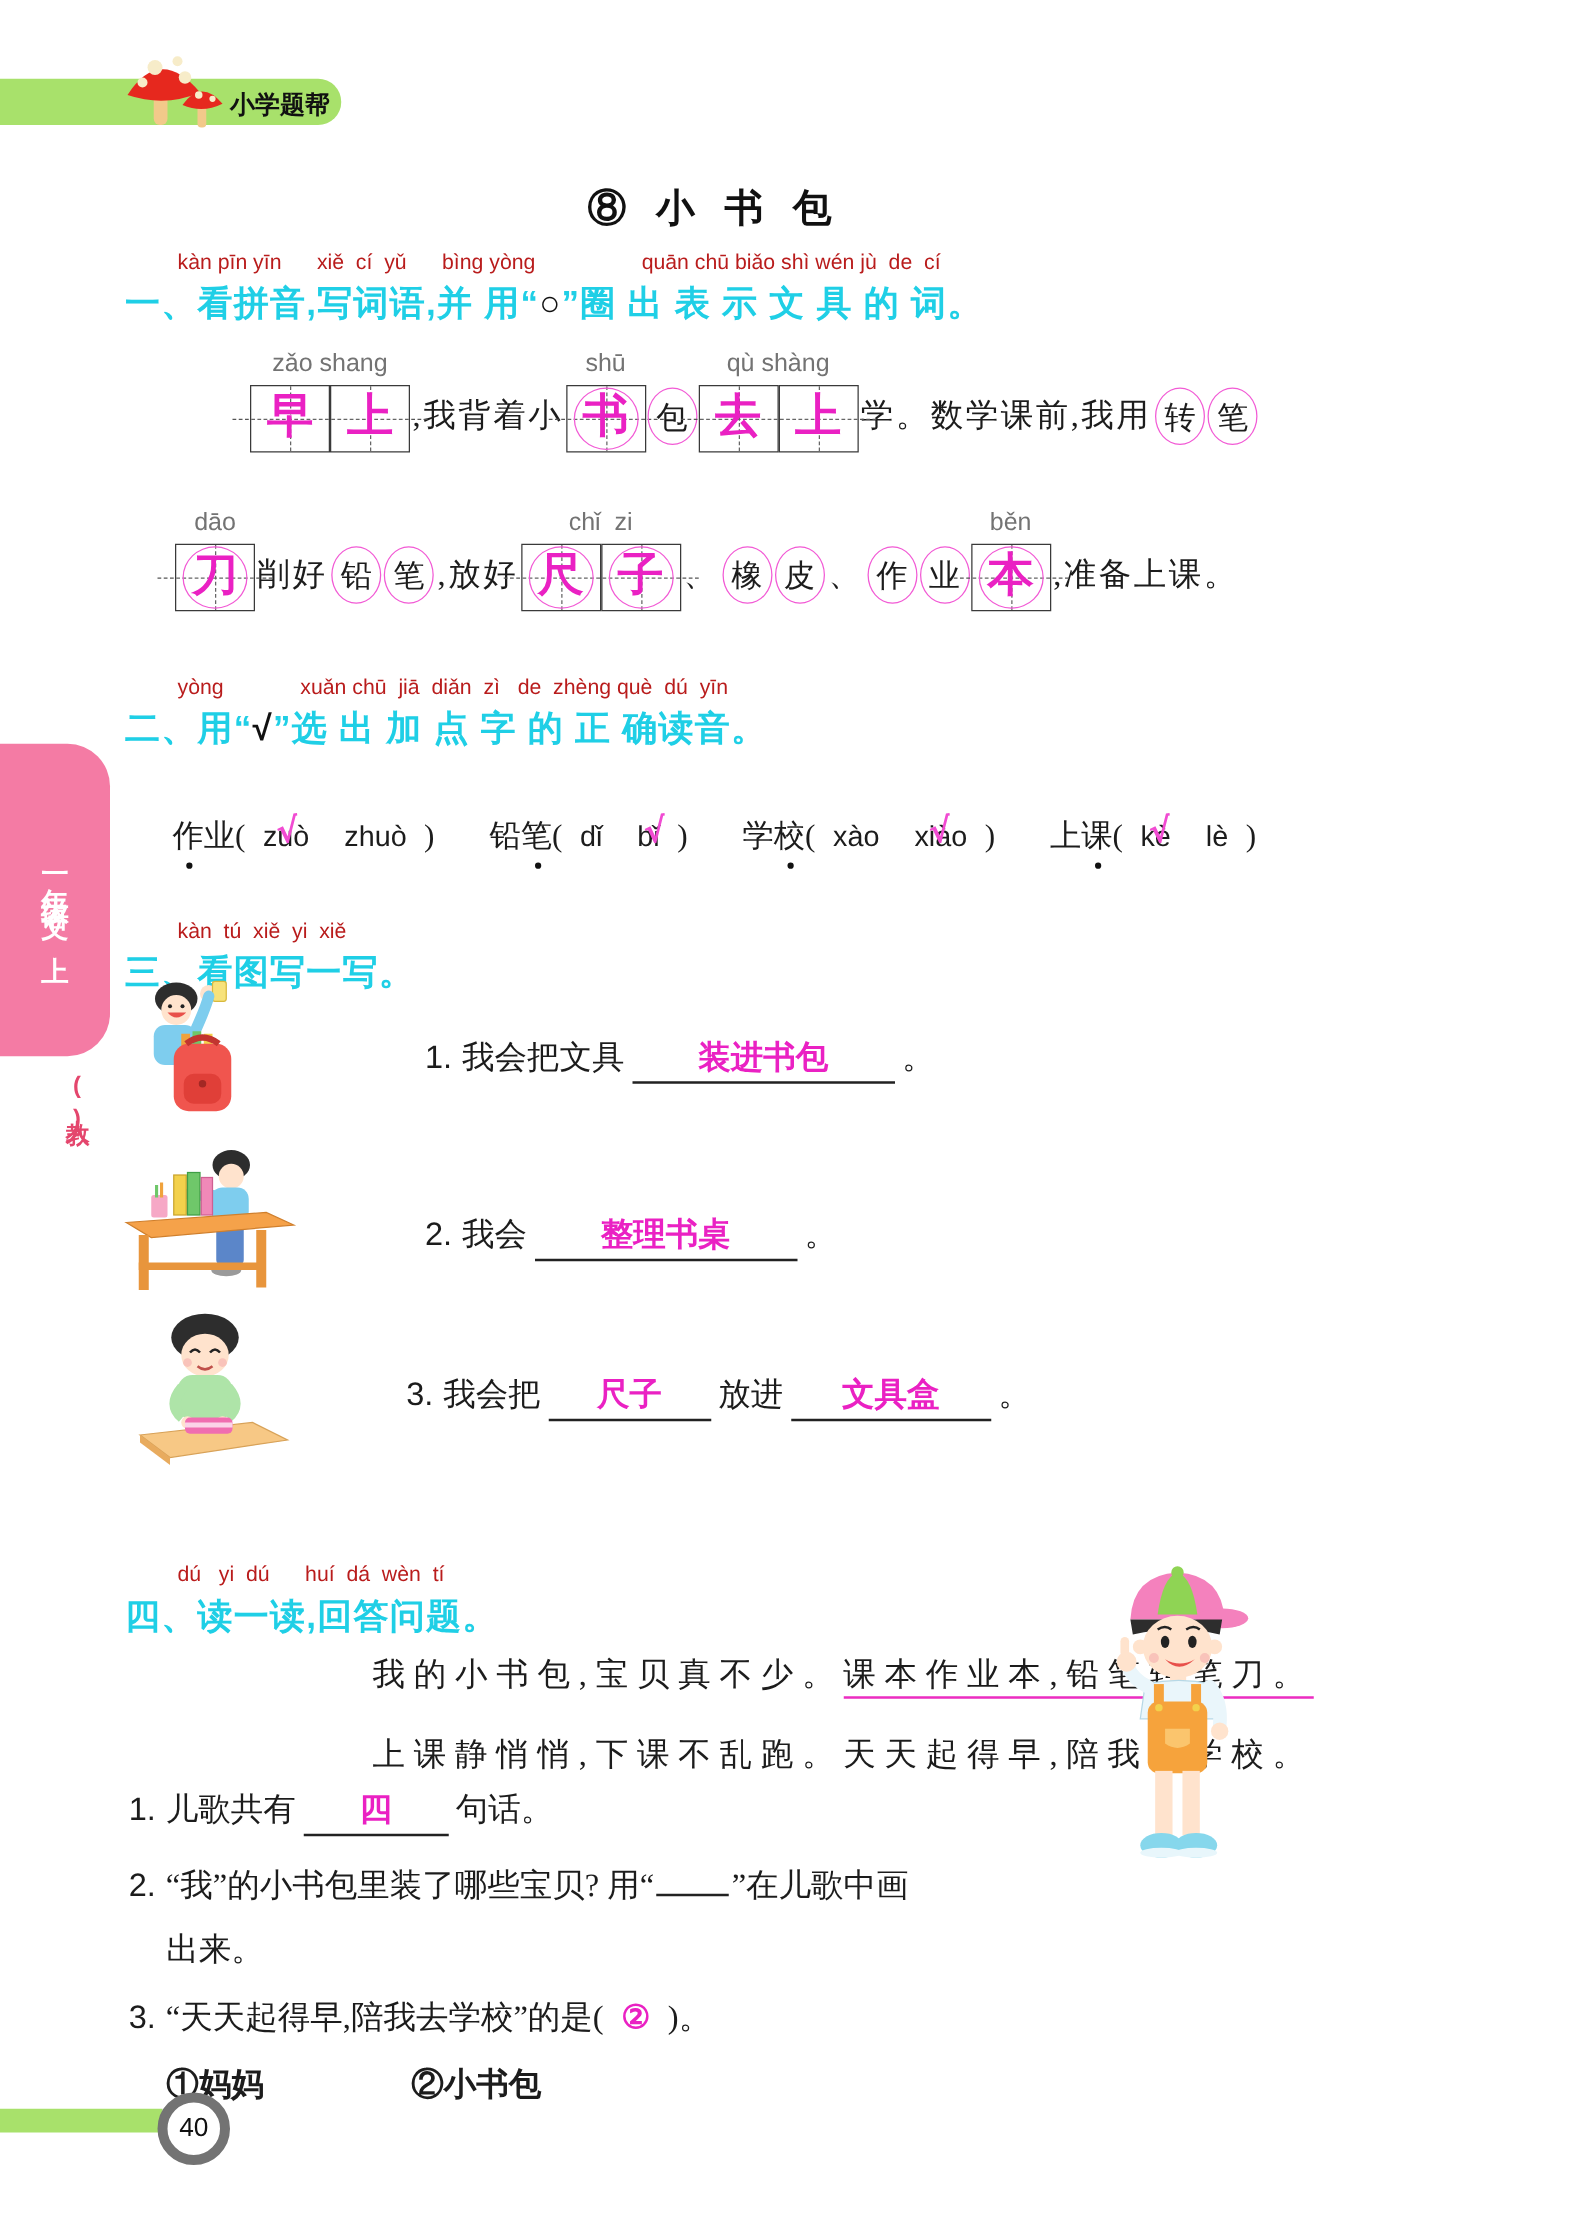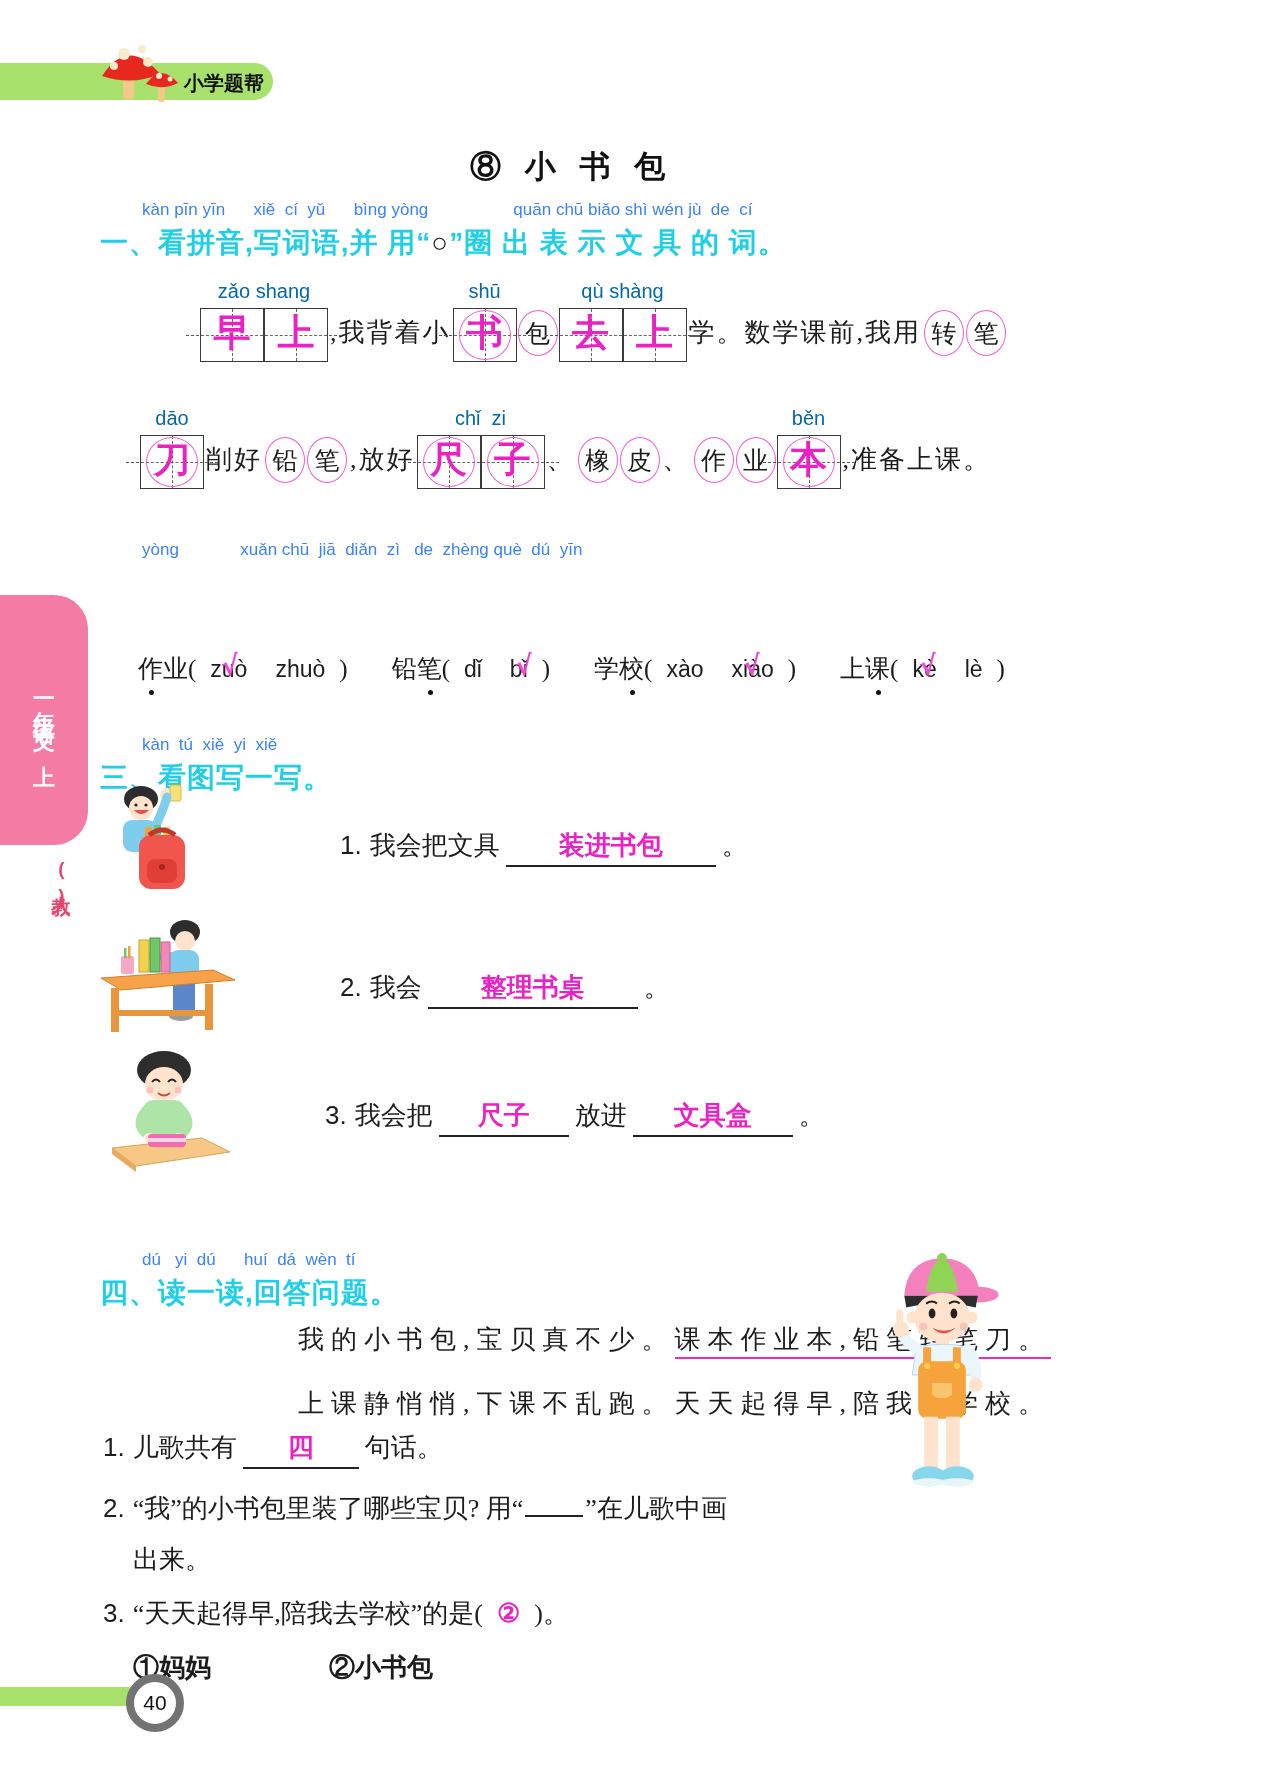--- a/index.html
+++ b/index.html
@@ -15,22 +15,22 @@
   .side-tab{position:absolute;left:0;top:595px;width:88px;height:250px;background:#f47ba4;
             border-radius:0 34px 34px 0;display:flex;align-items:center;justify-content:center;}
   .side-tab span{writing-mode:vertical-rl;text-orientation:upright;color:#fff;font-weight:bold;
             font-size:22px;letter-spacing:6px;font-family:"Liberation Sans","DejaVu Sans",sans-serif;}
   .side-edition{position:absolute;left:48px;top:858px;writing-mode:vertical-rl;text-orientation:upright;
             color:#e4466d;font-size:19px;font-weight:bold;letter-spacing:2px;
             font-family:"Liberation Sans","DejaVu Sans",sans-serif;}
   
   .title{position:absolute;left:470px;top:146px;margin:0;font-size:31px;letter-spacing:8px;color:#111;}
   .pinyin{position:absolute;white-space:pre;font-family:"Liberation Sans","DejaVu Sans",sans-serif;
-          font-size:17px;color:#3b82f6;}
-  .rowpinyin{font-family:"Liberation Sans","DejaVu Sans",sans-serif;font-size:20px;color:#0369a1;
+          font-size:17px;color:#b91c1c;}
+  .rowpinyin{font-family:"Liberation Sans","DejaVu Sans",sans-serif;font-size:20px;color:#737373;
           height:28px;text-align:center;white-space:pre;}
   .heading{position:absolute;margin:0;font-family:"Liberation Sans","DejaVu Sans",sans-serif;
           font-size:28px;font-weight:bold;color:#1fcfe6;letter-spacing:1px;}
   .heading .hseg-black{color:#111;}
   
   .fill-row{position:absolute;display:flex;align-items:flex-end;}
   .row-text{font-size:26px;color:#1c1c1c;margin:0 2px 12px 2px;letter-spacing:2px;}
   .bgroup{display:inline-block;}
   .boxes{position:relative;display:flex;}
   .boxes::before,.boxes::after{content:"";position:absolute;top:50%;width:13px;border-top:1.6px dashed #555;}
@@ -183,20 +183,21 @@
           <span class="tian-box">
             <span class="ring"></span>
             <span class="ch">本</span>
           </span>
         </span>
       </span>
       <span class="row-text">,准备上课。</span>
     </div>
 
   <div class="pinyin" style="left:142px;top:540px;">yòng             xuǎn chū  jiā  diǎn  zì   de  zhèng què  dú  yīn</div>
+  <h2 class="heading" style="left:100px;top:564px;" id="s2-heading"><span class="hseg">二、用“</span><span class="hseg-black">√</span><span class="hseg">”选 出 加 点 字 的 正 确读音。</span></h2>
   <div class="s2-line" style="left:138px;top:652px;" id="s2-line">
       <span class="s2-item"><span class="s2-char dotted">作</span><span class="s2-char">业</span><span>(</span><span class="pyopt">zuò<span class="check">√</span></span><span class="pyopt">zhuò</span><span>)</span></span>
       <span class="s2-item"><span class="s2-char">铅</span><span class="s2-char dotted">笔</span><span>(</span><span class="pyopt">dǐ</span><span class="pyopt">bǐ<span class="check">√</span></span><span>)</span></span>
       <span class="s2-item"><span class="s2-char">学</span><span class="s2-char dotted">校</span><span>(</span><span class="pyopt">xào</span><span class="pyopt">xiào<span class="check">√</span></span><span>)</span></span>
       <span class="s2-item"><span class="s2-char">上</span><span class="s2-char dotted">课</span><span>(</span><span class="pyopt">kè<span class="check">√</span></span><span class="pyopt">lè</span><span>)</span></span>
     </div>
 
   <div class="pinyin" style="left:142px;top:735px;">kàn  tú  xiě  yi  xiě</div>
   <h2 class="heading" style="left:100px;top:759px;">三、看图写一写。</h2>
 

